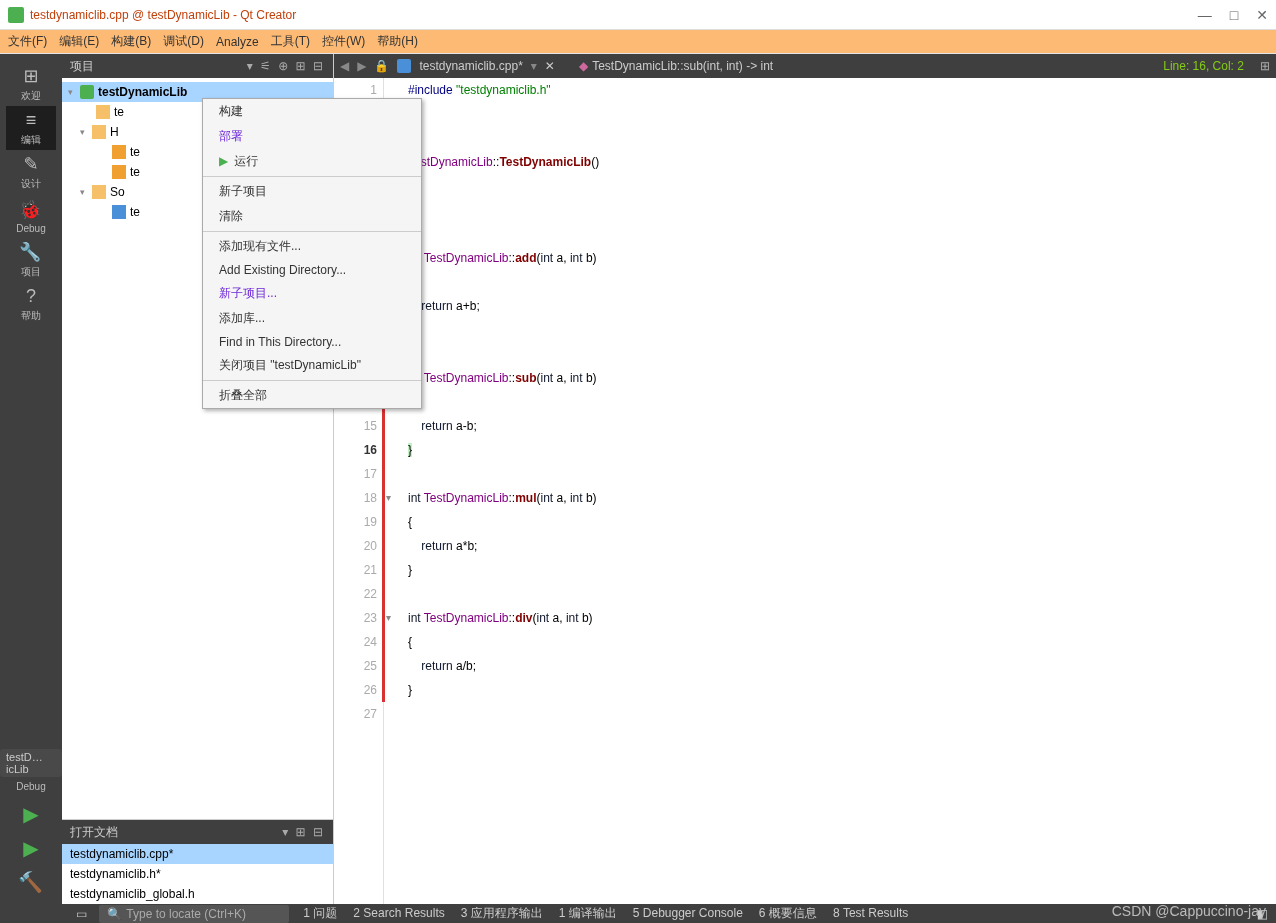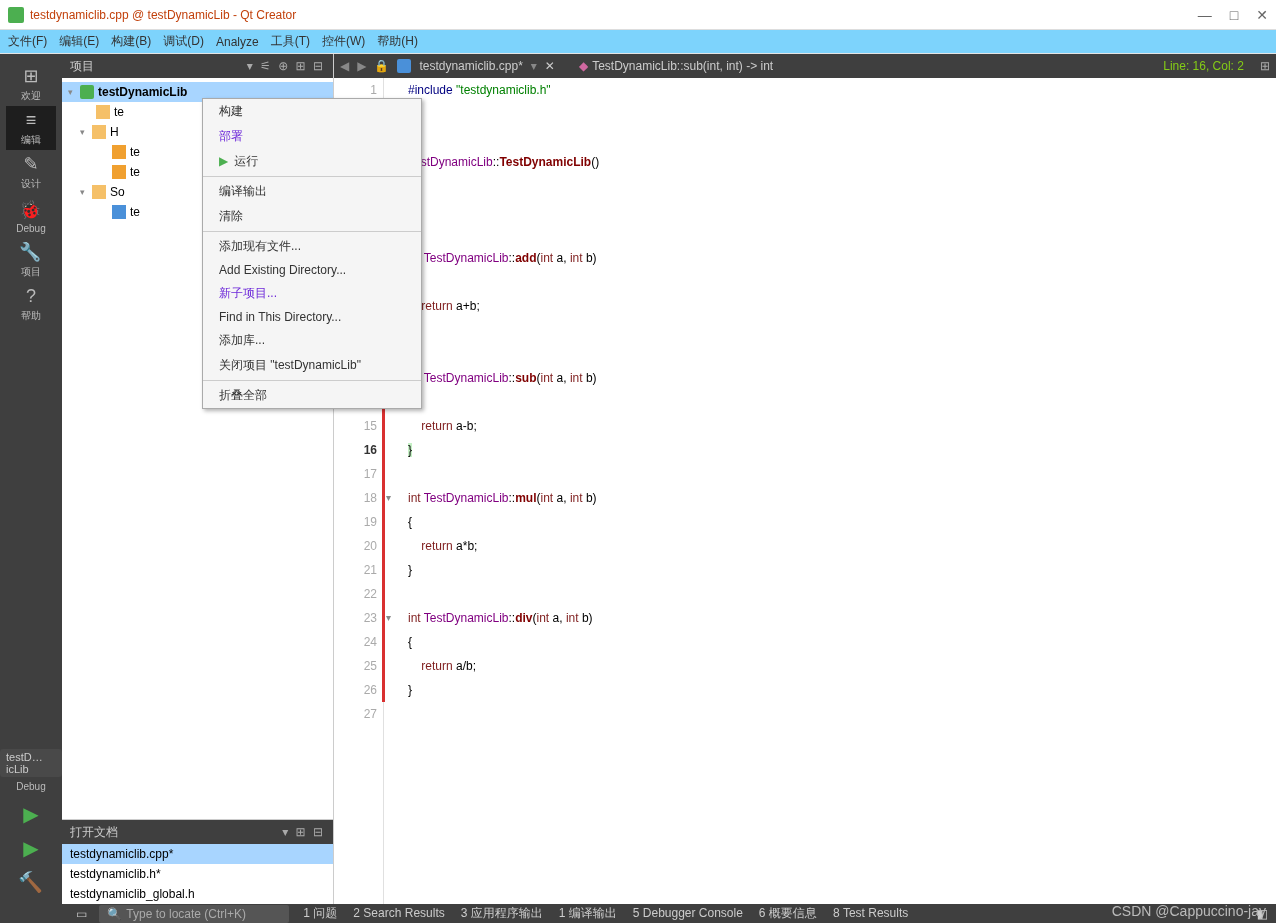--- a/index.html
+++ b/index.html
@@ -2,21 +2,21 @@
 <html><head>
 <meta charset="utf-8">
 <style>
 *{margin:0;padding:0;box-sizing:border-box;font-family:"Microsoft YaHei",Arial,sans-serif;font-size:12px}
 body{width:1276px;height:923px;background:#fff;overflow:hidden;position:relative}
 .titlebar{height:30px;background:#fff;border-bottom:1px solid #ddd;display:flex;align-items:center;padding:0 8px}
 .titlebar .app-icon{width:16px;height:16px;background:#4caf50;border-radius:2px;margin-right:6px}
 .titlebar .title{flex:1;color:#c2410c}
 .titlebar .wbtns{display:flex;gap:18px;color:#666}
 .titlebar .wbtns span{cursor:pointer;font-size:14px}
-.menubar{height:24px;background:#7dd3fc;border-bottom:1px solid #e5e5e5;display:flex;align-items:center;padding:0 8px;gap:12px}
+.menubar{height:24px;background:#fdba74;border-bottom:1px solid #e5e5e5;display:flex;align-items:center;padding:0 8px;gap:12px}
 .menubar span{color:#333;cursor:pointer}
 .main{display:flex;height:850px}
 .leftbar{width:62px;background:#3f3f3f;display:flex;flex-direction:column;align-items:center;padding-top:8px}
 .leftbar .tool{width:50px;height:44px;display:flex;flex-direction:column;align-items:center;justify-content:center;color:#bbb;cursor:pointer}
 .leftbar .tool.active{background:#1e1e1e}
 .leftbar .tool .ic{font-size:18px}
 .leftbar .tool .lb{font-size:10px;margin-top:2px}
 .leftbar .spacer{flex:1}
 .leftbar .runbtns{display:flex;flex-direction:column;gap:10px;padding-bottom:10px}
 .leftbar .runic{font-size:20px;text-align:center}
@@ -54,21 +54,21 @@
 .ed-tabs .pos{color:#84cc16}
 .code-area{flex:1;display:flex;background:#fff;font-family:Consolas,monospace;font-size:15px;position:relative}
 .gutter{width:50px;background:#fff;border-right:1px solid #e0e0e0;text-align:right;padding-right:6px;color:#aaa;line-height:24px}
 .gutter .ln{height:24px}
 .gutter .ln.cur{background:#fff;color:#333;font-weight:bold}
 .foldcol{width:16px;position:relative}
 .fold{position:absolute;left:2px;color:#888;font-size:10px}
 .redbar{position:absolute;left:48px;width:3px;background:#d93030}
 .code{flex:1;padding-left:8px;line-height:24px;white-space:pre}
 .code .line{height:24px}
-.kw{color:#7f1d1d}
+.kw{color:#0f172a}
 .cls{color:#800080}
 .fn{color:#800000;font-weight:bold}
 .str{color:#008000}
 .pp{color:#000080}
 .hl{background:#c5f0c5}
 .bottombar{position:absolute;bottom:0;left:0;right:0;height:19px;background:#3f3f3f;display:flex;align-items:center;color:#ccc;font-size:11px}
 .bottombar .locator{background:#555;padding:2px 8px;margin:0 6px;border-radius:2px;color:#aaa;width:190px}
 .bottombar .bitem{padding:0 8px;cursor:pointer}
 .watermark{position:absolute;right:10px;bottom:4px;color:#bbb;font-size:14px;z-index:200}
 </style>
@@ -174,28 +174,28 @@
           <span class="arr"></span>
           <span class="ic ic-c"></span>
           <span>te</span>
         </div>
 
    <div class="context-menu" id="ctxmenu">
           <div class="mi">构建</div>
           <div class="mi disabled">部署</div>
           <div class="mi"><span style="color:#4caf50;margin-right:6px">▶</span>运行</div>
           <hr>
-          <div class="mi">编译输出</div>
+          <div class="mi">新子项目</div>
           <div class="mi">清除</div>
           <hr>
           <div class="mi">添加现有文件...</div>
           <div class="mi">Add Existing Directory...</div>
           <div class="mi disabled">新子项目...</div>
+          <div class="mi">添加库...</div>
           <div class="mi">Find in This Directory...</div>
-          <div class="mi">添加库...</div>
           <div class="mi">关闭项目 "testDynamicLib"</div>
           <hr>
           <div class="mi">折叠全部</div>
         </div>
   </div>
 
   <div class="open-docs">
    <div class="panel-hdr">
     <span>打开文档</span>
     <span class="tools">▾ ⊞ ⊟</span>

